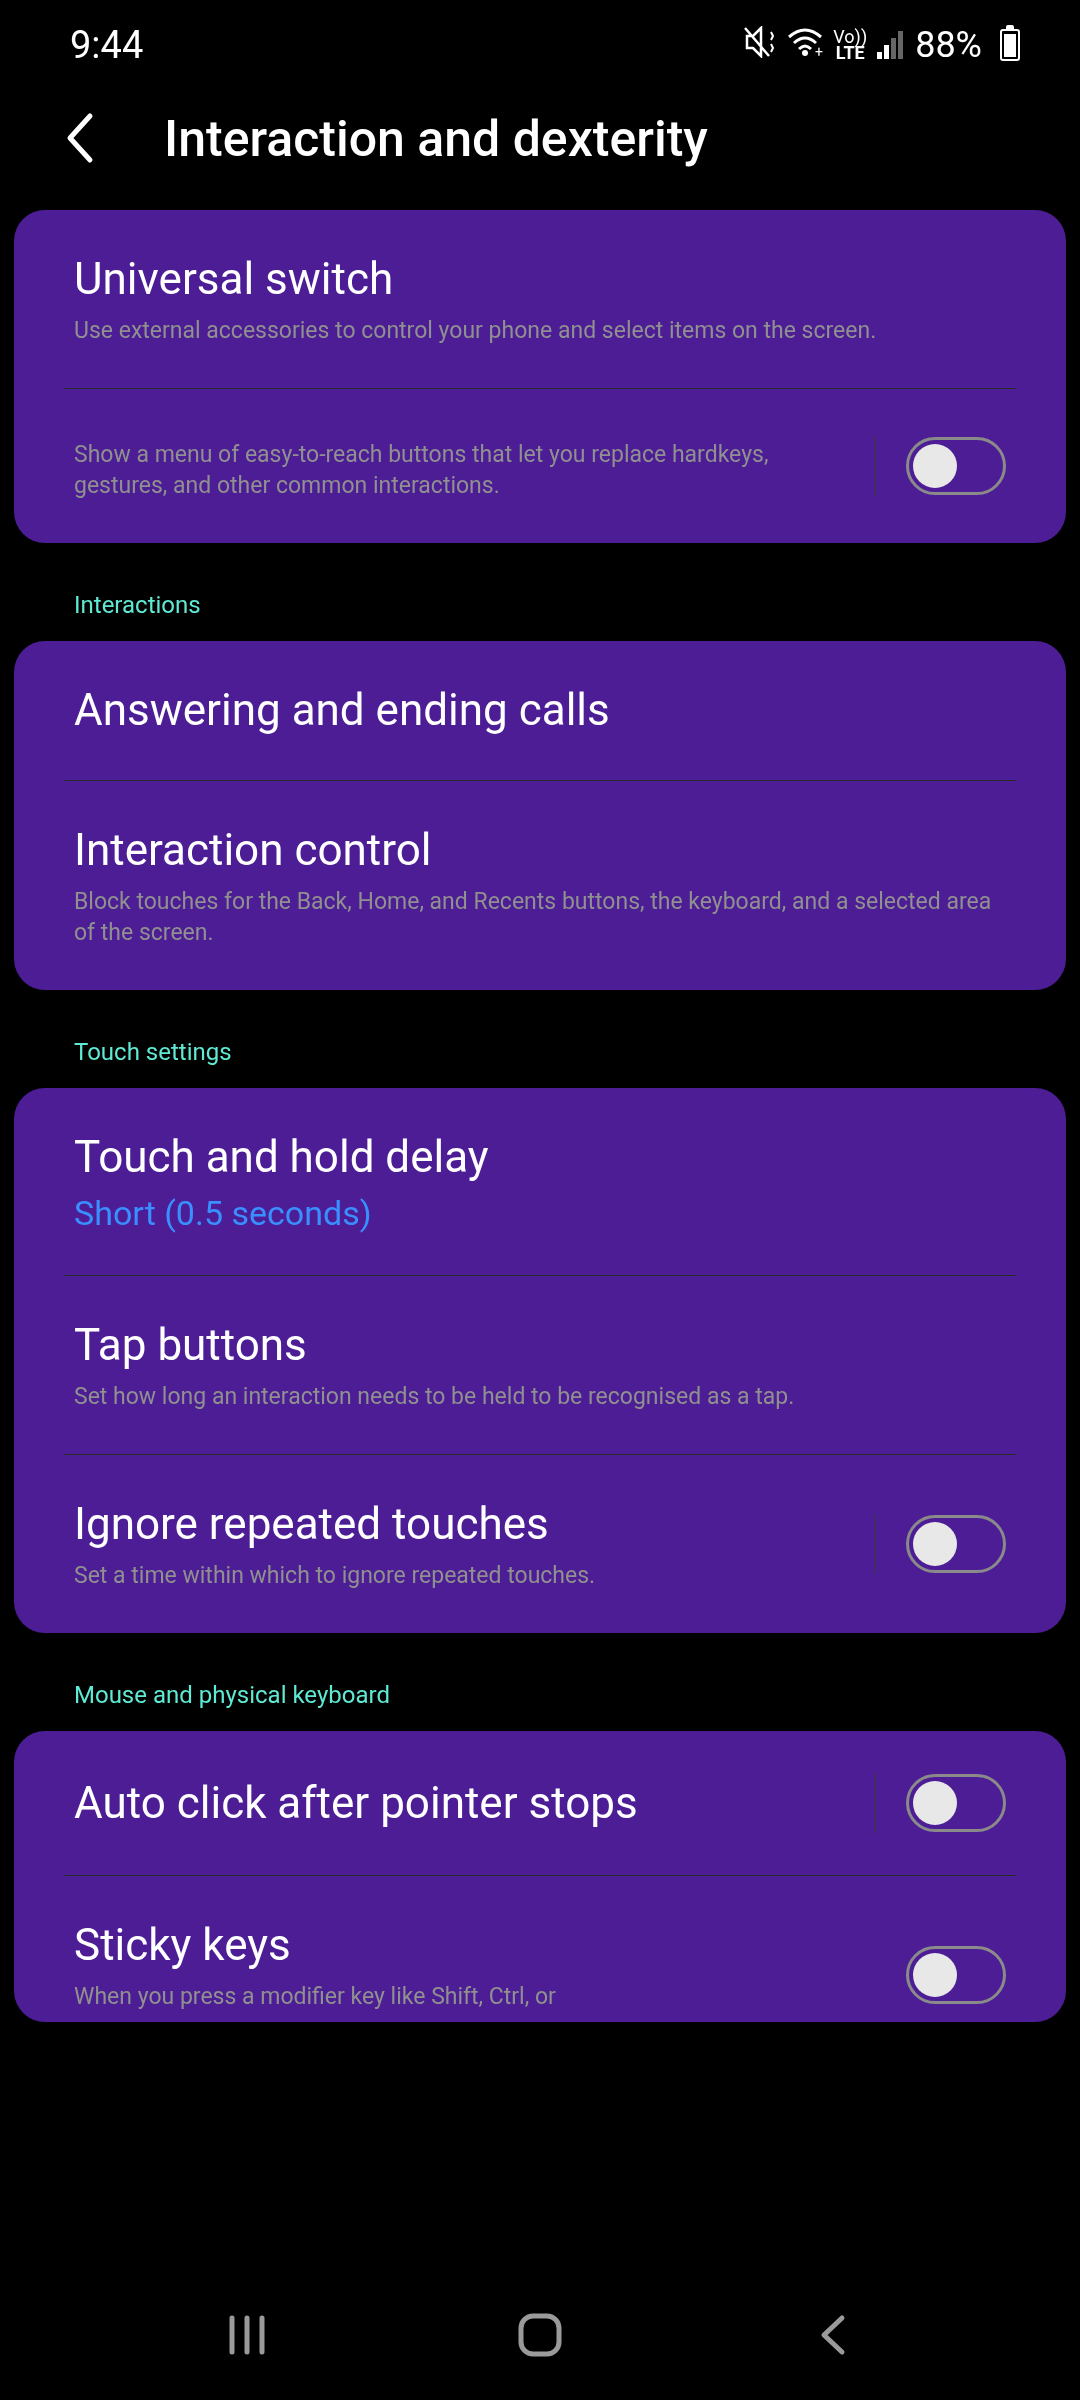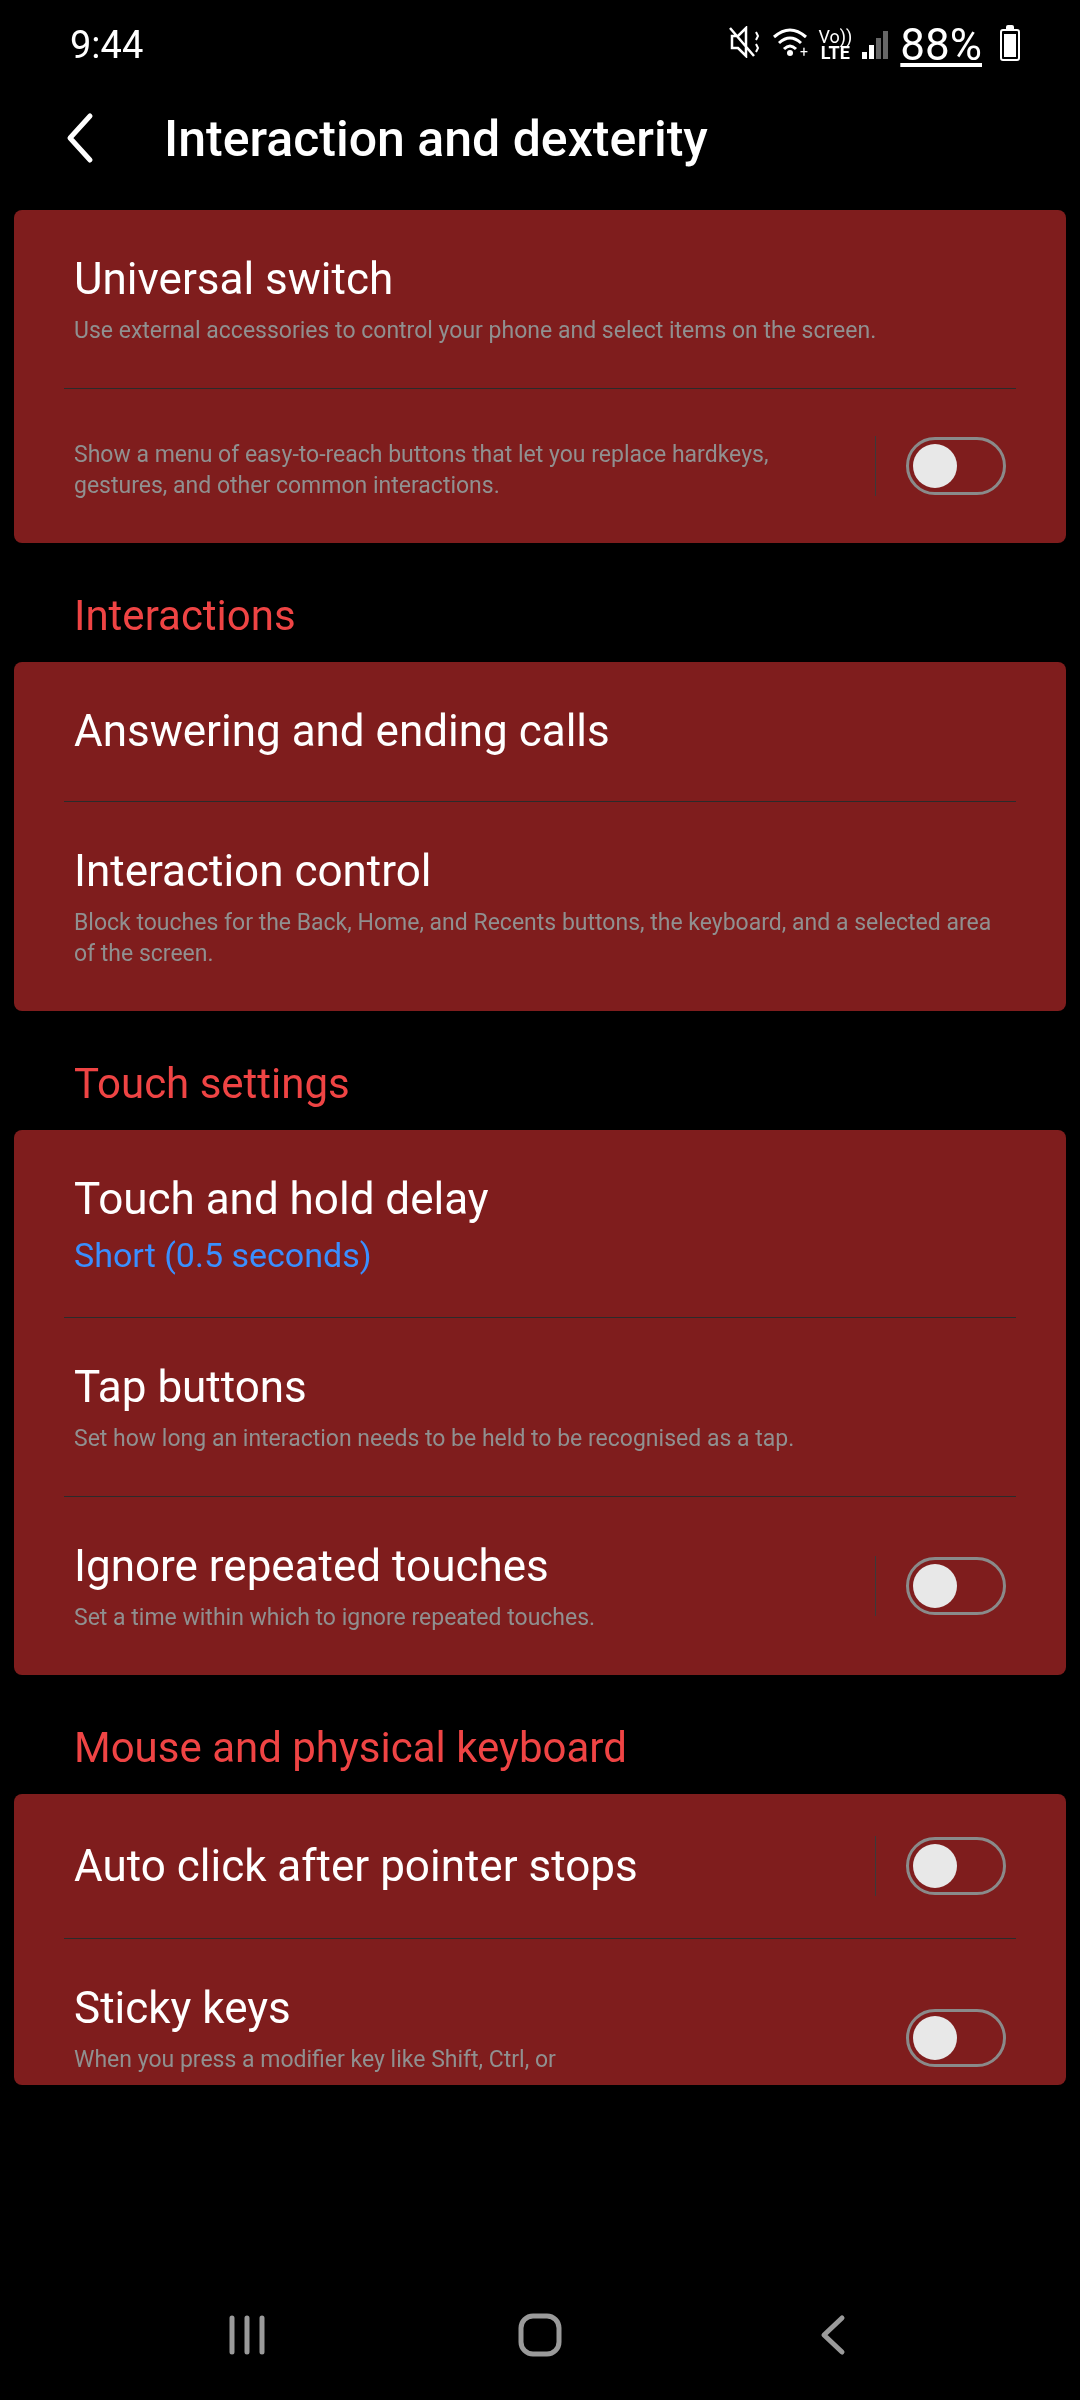--- a/index.html
+++ b/index.html
@@ -18,21 +18,21 @@
       align-items: center;
       padding: 0 60px 0 70px;
     }
     .status-time { font-size: 38px; font-weight: 400; }
     .status-right {
       display: flex;
       align-items: center;
       gap: 12px;
     }
     .status-icons { display: flex; align-items: center; gap: 10px; }
-    .battery-text { font-size: 44px; font-weight: 400; text-decoration: underline; }
+    .battery-text { font-size: 36px; font-weight: 400; }
     .battery-icon {
       width: 20px; height: 32px;
       border: 2px solid #fff;
       border-radius: 3px;
       position: relative;
       margin-left: 6px;
     }
     .battery-icon::before {
       content: '';
       position: absolute;
@@ -50,22 +50,22 @@
     }
     .header {
       display: flex;
       padding: 20px 24px 40px 60px;
       gap: 64px;
     }
     .back-chevron svg { width: 40px; height: 56px; }
     .page-title { font-size: 50px; font-weight: 500; }
     .content { padding: 0 14px; }
     .card {
-      background: #7f1d1d;
-      border-radius: 8px;
+      background: #4c1d95;
+      border-radius: 31px;
       overflow: hidden;
     }
     .item {
       padding: 42px 60px;
       display: flex;
       justify-content: space-between;
       align-items: center;
       gap: 30px;
     }
     .item-text { flex: 1; }
@@ -85,22 +85,22 @@
       font-size: 34px;
       color: #3a8fff;
       margin-top: 8px;
     }
     .divider {
       height: 1px;
       background: #2b2b2b;
       margin: 0 50px;
     }
     .section-header {
-      font-size: 42px;
-      color: #ef4444;
+      font-size: 24px;
+      color: #5eead4;
       padding: 48px 60px 22px 60px;
     }
     .toggle-wrap {
       display: flex;
       align-items: center;
       gap: 30px;
     }
     .toggle-divider {
       width: 1px;
       height: 60px;

